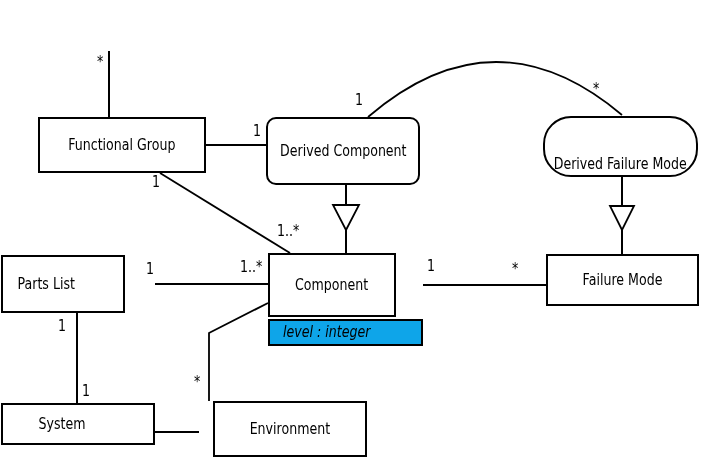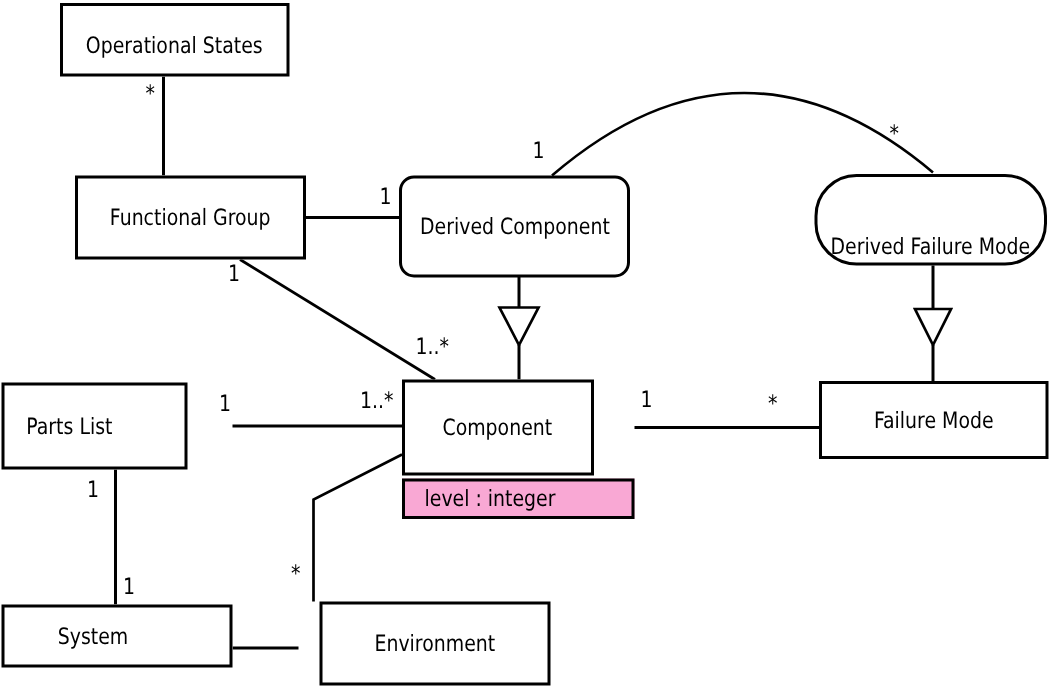--- a/index.html
+++ b/index.html
@@ -23,26 +23,27 @@
   }
   .cls .t {
     font-size:15px;
     line-height:1.1;
     white-space:nowrap;
     transform:scaleX(0.84);
   }
   .attr-box {
     position:absolute;
     box-sizing:border-box;
-    background:#f9a8d4;
+    background:#0ea5e9;
     border:2px solid #000000;
     display:flex;
     align-items:center;
     justify-content:flex-start;
     padding-left:13px;
+    font-style:italic;
   }
   .attr-box .t {
     font-size:15px;
     line-height:1.1;
     white-space:nowrap;
     transform:scaleX(0.84);
     transform-origin:left center;
   }
   .mlabel {
     position:absolute;
@@ -80,25 +81,22 @@
 
     <line x1="423" y1="285" x2="546" y2="285" stroke="#000" stroke-width="2"></line>
 
     <line x1="77" y1="313" x2="77" y2="403" stroke="#000" stroke-width="2"></line>
 
     <line x1="155" y1="432" x2="199" y2="432" stroke="#000" stroke-width="2"></line>
 
     <polyline points="268,303 209,333 209,401" fill="none" stroke="#000" stroke-width="1.8"></polyline>
   </svg>
 
-  <div class="cls" style="left:40px; top:2px; width:153px; height:49px; padding-top:8px;">
-    <span class="t">Operational States</span>
-  </div>
 
-  <div class="cls" style="left:38px; top:117px; width:154px; height:56px;margin-left:12px;">
+  <div class="cls" style="left:38px; top:117px; width:168px; height:56px;">
     <span class="t">Functional Group</span>
   </div>
 
   <div class="cls" style="left:266px; top:117px; width:154px; height:68px;border-radius:10px;">
     <span class="t">Derived Component</span>
   </div>
 
   <div class="cls" style="left:543px; top:116px; width:155px; height:61px; padding-top:36px;border-radius:28px;">
     <span class="t">Derived Failure Mode</span>
   </div>

